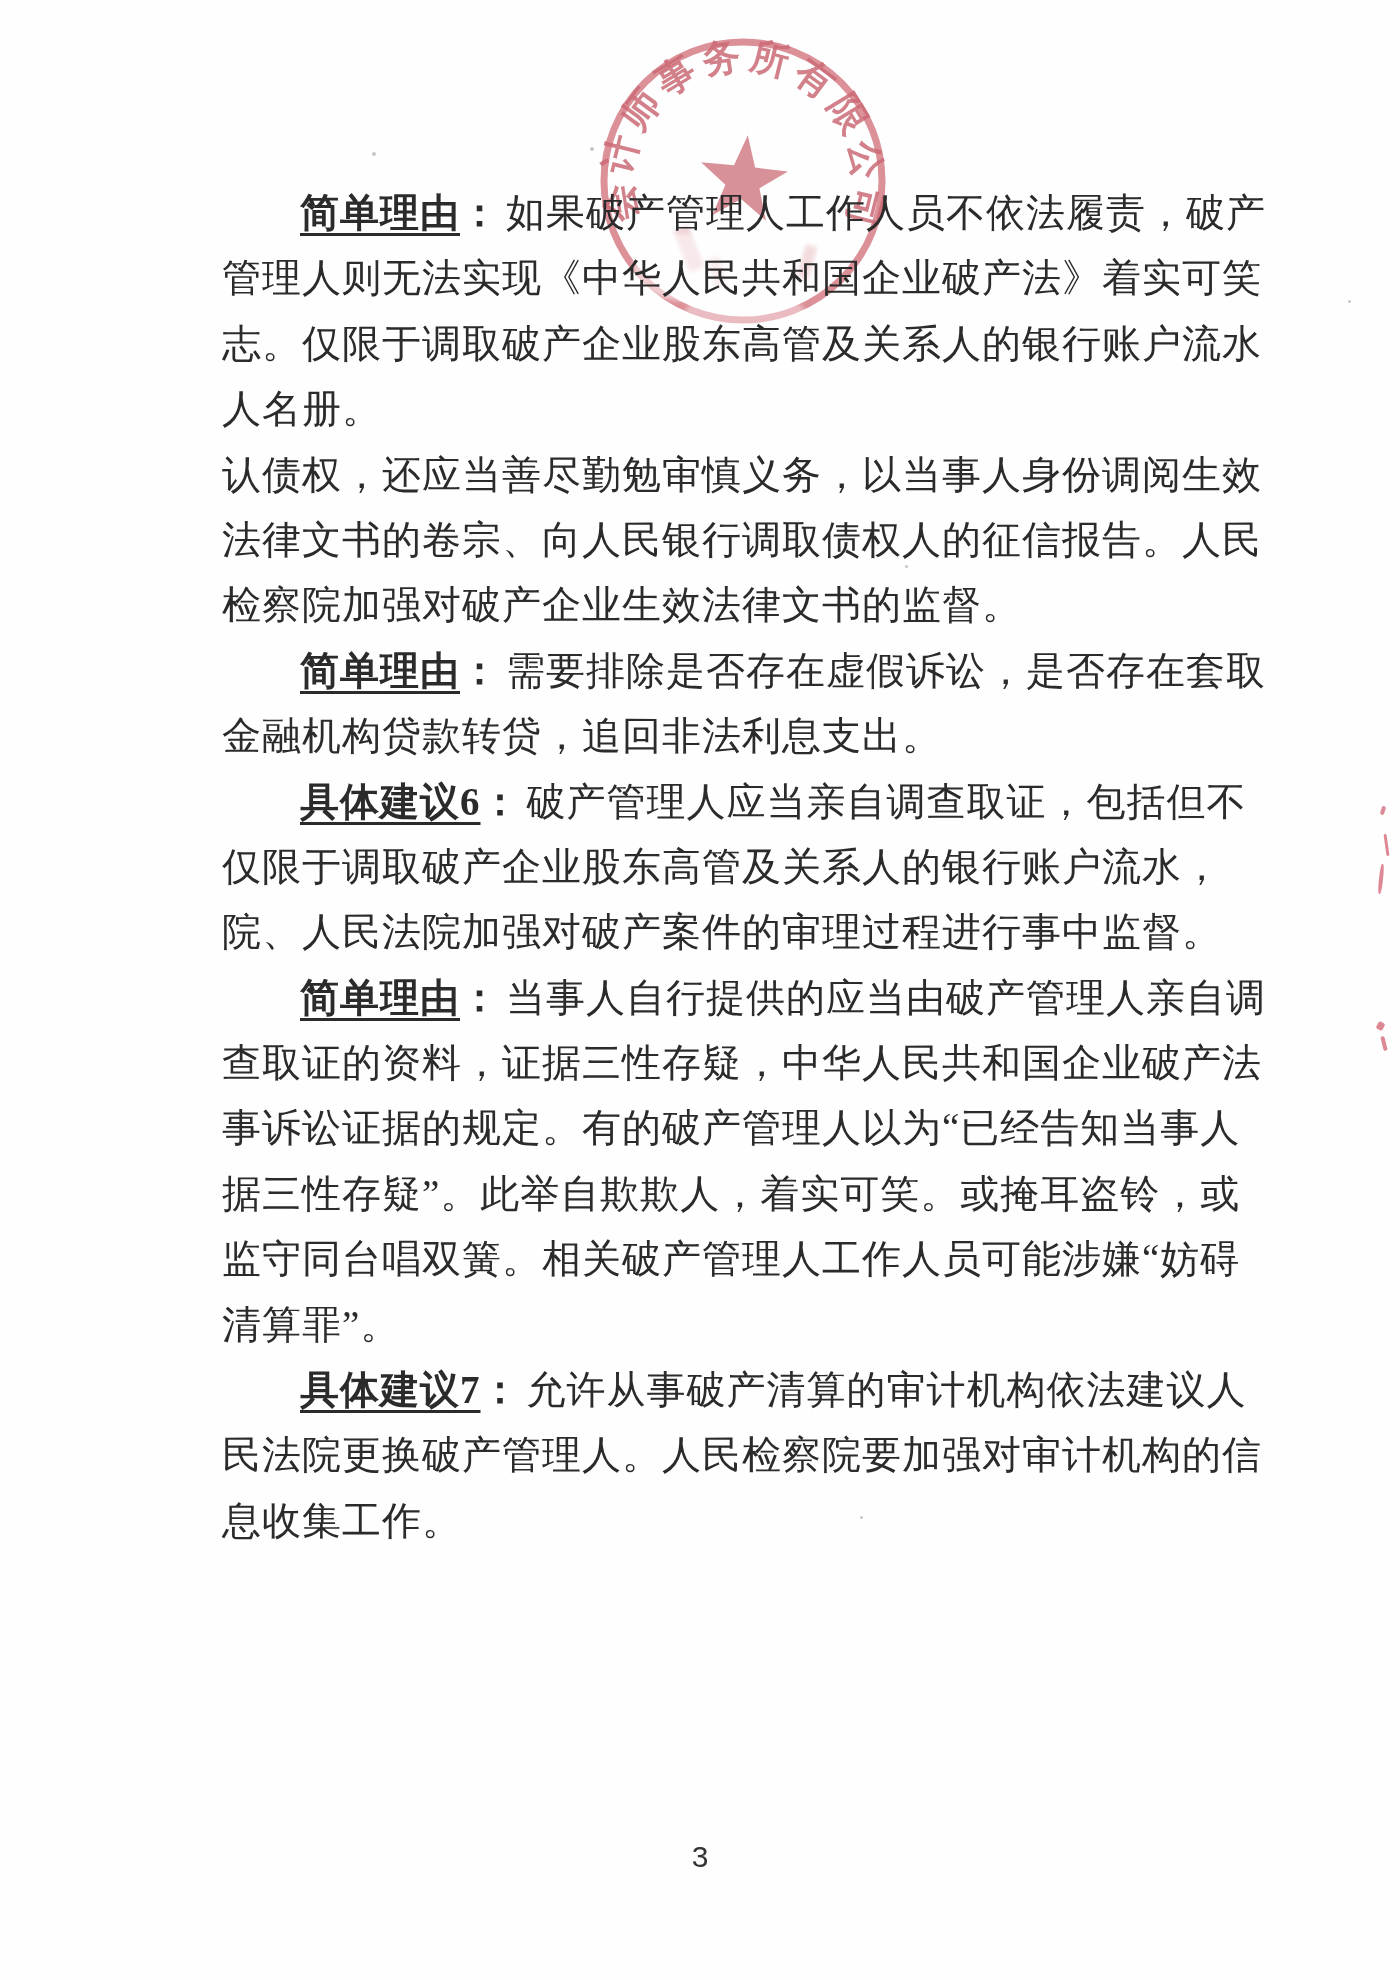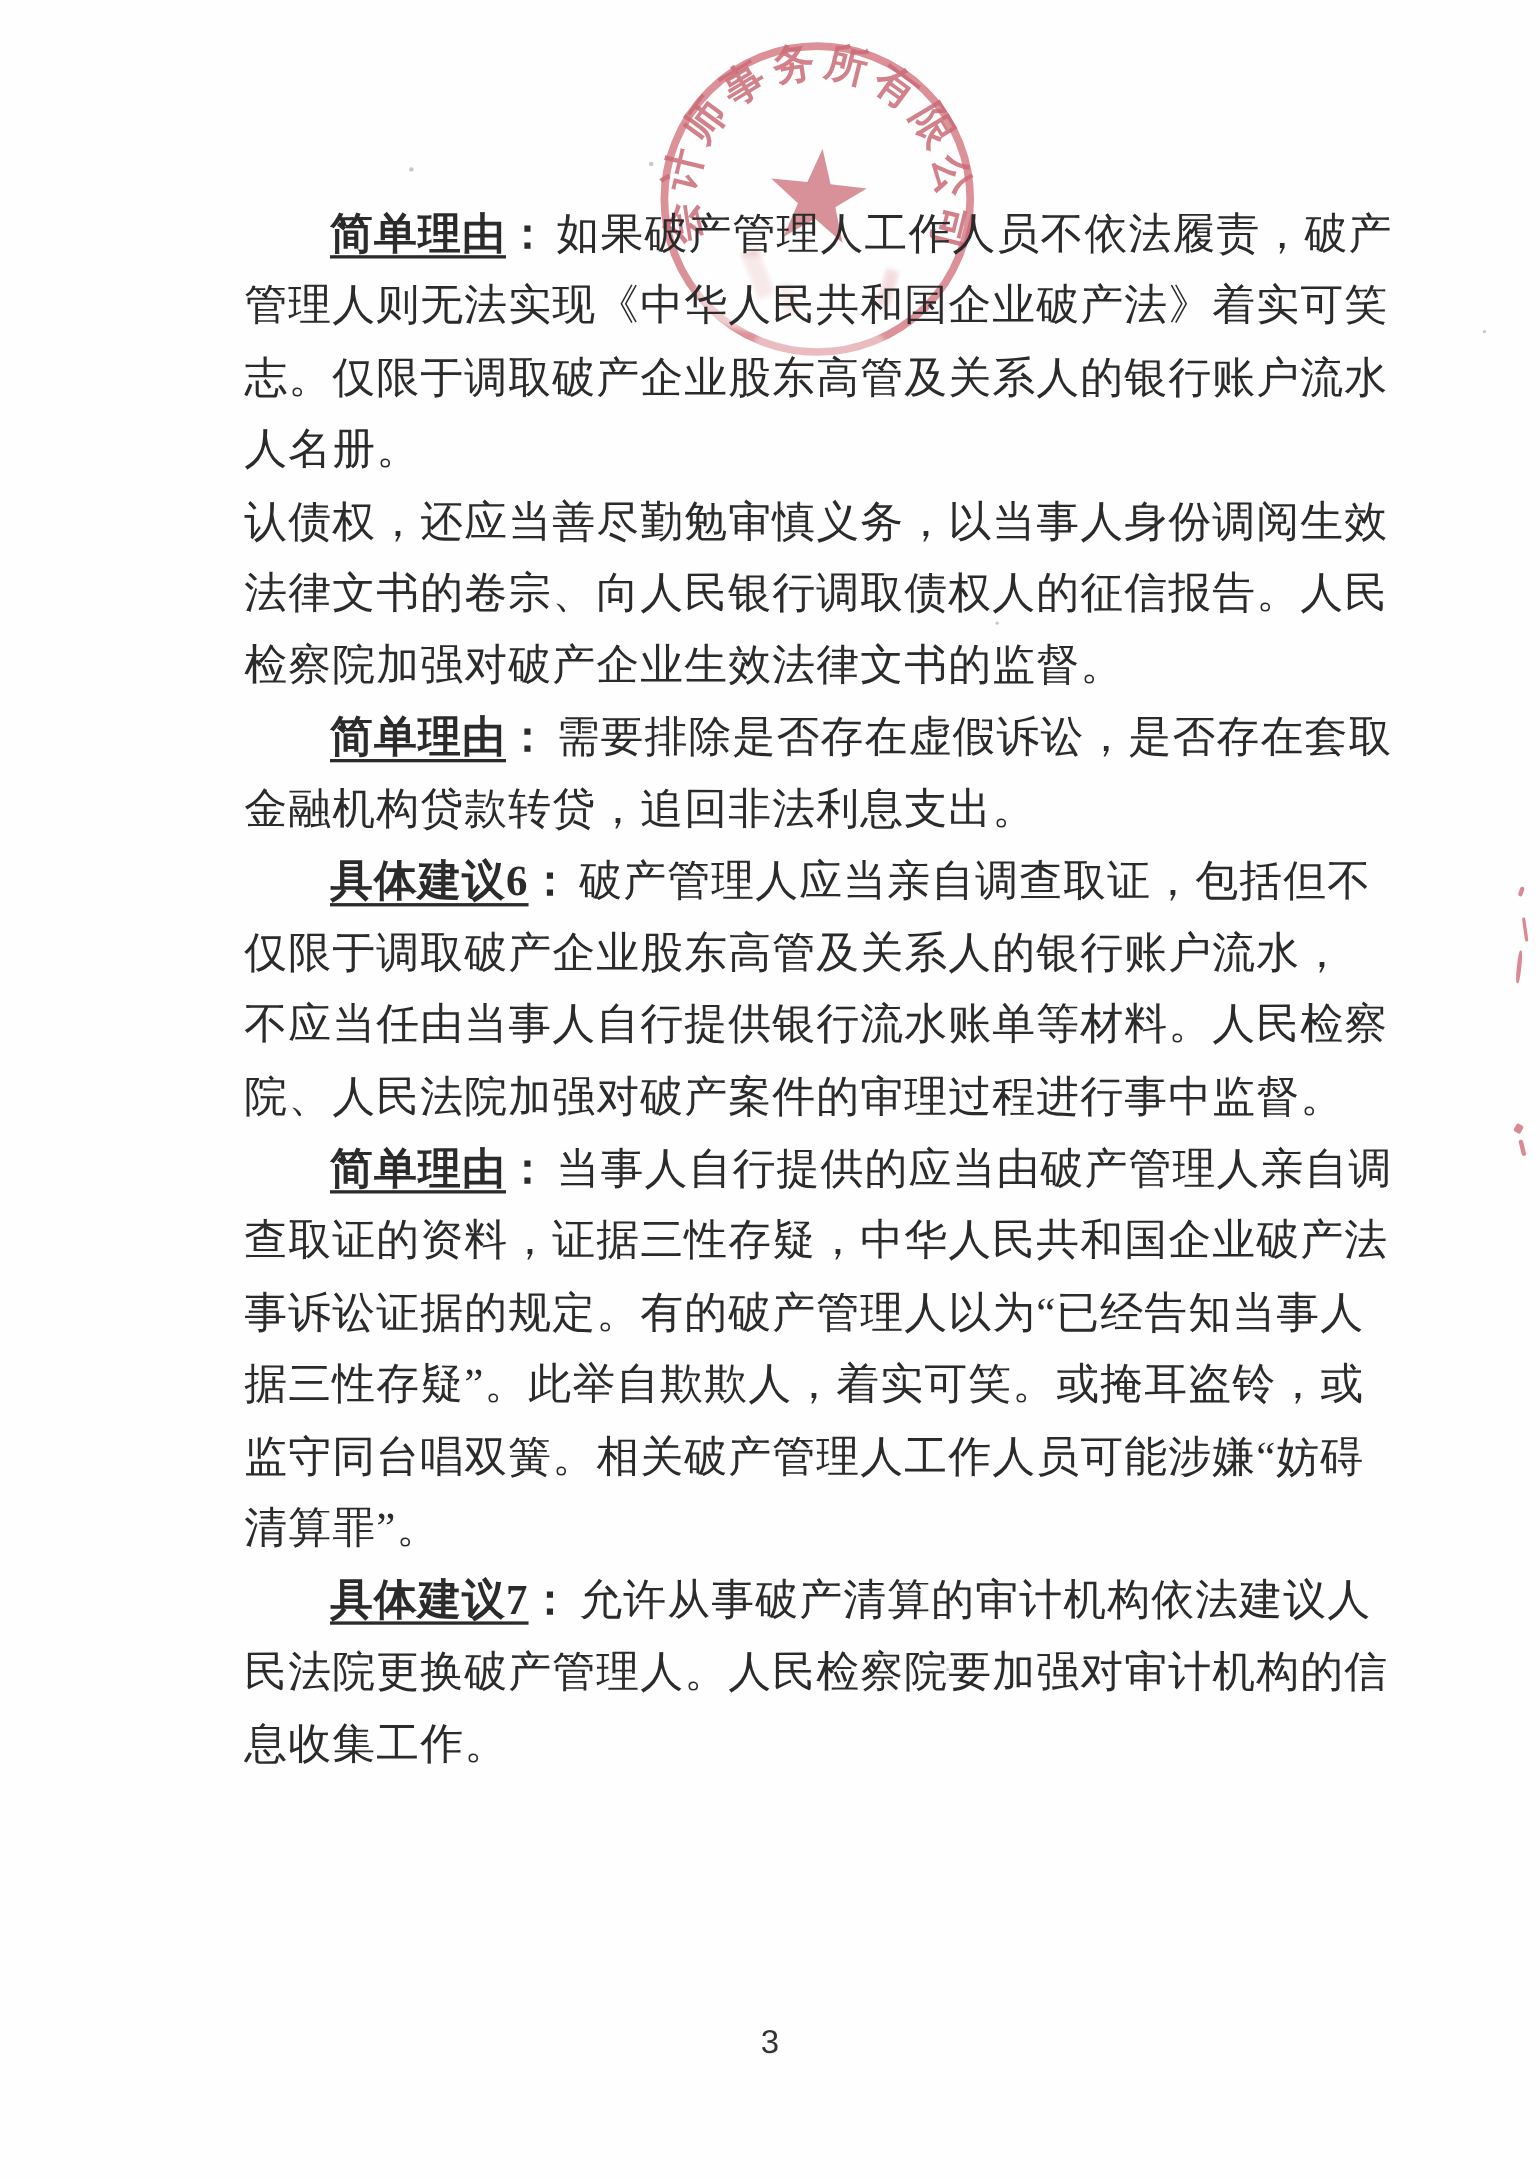--- a/index.html
+++ b/index.html
@@ -89,21 +89,20 @@
       <div class="line">管理人则无法实现《中华人民共和国企业破产法》着实可笑</div>
       <div class="line">志。仅限于调取破产企业股东高管及关系人的银行账户流水</div>
       <div class="line">人名册。</div>
       <div class="line">认债权，还应当善尽勤勉审慎义务，以当事人身份调阅生效</div>
       <div class="line">法律文书的卷宗、向人民银行调取债权人的征信报告。人民</div>
       <div class="line">检察院加强对破产企业生效法律文书的监督。</div>
       <div class="line first"><span class="para-label">简单理由</span><span class="para-sep">：</span>需要排除是否存在虚假诉讼，是否存在套取</div>
       <div class="line">金融机构贷款转贷，追回非法利息支出。</div>
       <div class="line first"><span class="para-label">具体建议6</span><span class="para-sep">：</span>破产管理人应当亲自调查取证，包括但不</div>
       <div class="line">仅限于调取破产企业股东高管及关系人的银行账户流水，</div>
-      <div class="line">不应当任由当事人自行提供银行流水账单等材料。人民检察</div>
       <div class="line">院、人民法院加强对破产案件的审理过程进行事中监督。</div>
       <div class="line first"><span class="para-label">简单理由</span><span class="para-sep">：</span>当事人自行提供的应当由破产管理人亲自调</div>
       <div class="line">查取证的资料，证据三性存疑，中华人民共和国企业破产法</div>
       <div class="line">事诉讼证据的规定。有的破产管理人以为“已经告知当事人</div>
       <div class="line">据三性存疑”。此举自欺欺人，着实可笑。或掩耳盗铃，或</div>
       <div class="line">监守同台唱双簧。相关破产管理人工作人员可能涉嫌“妨碍</div>
       <div class="line">清算罪”。</div>
       <div class="line first"><span class="para-label">具体建议7</span><span class="para-sep">：</span>允许从事破产清算的审计机构依法建议人</div>
       <div class="line">民法院更换破产管理人。人民检察院要加强对审计机构的信</div>
       <div class="line">息收集工作。</div>

